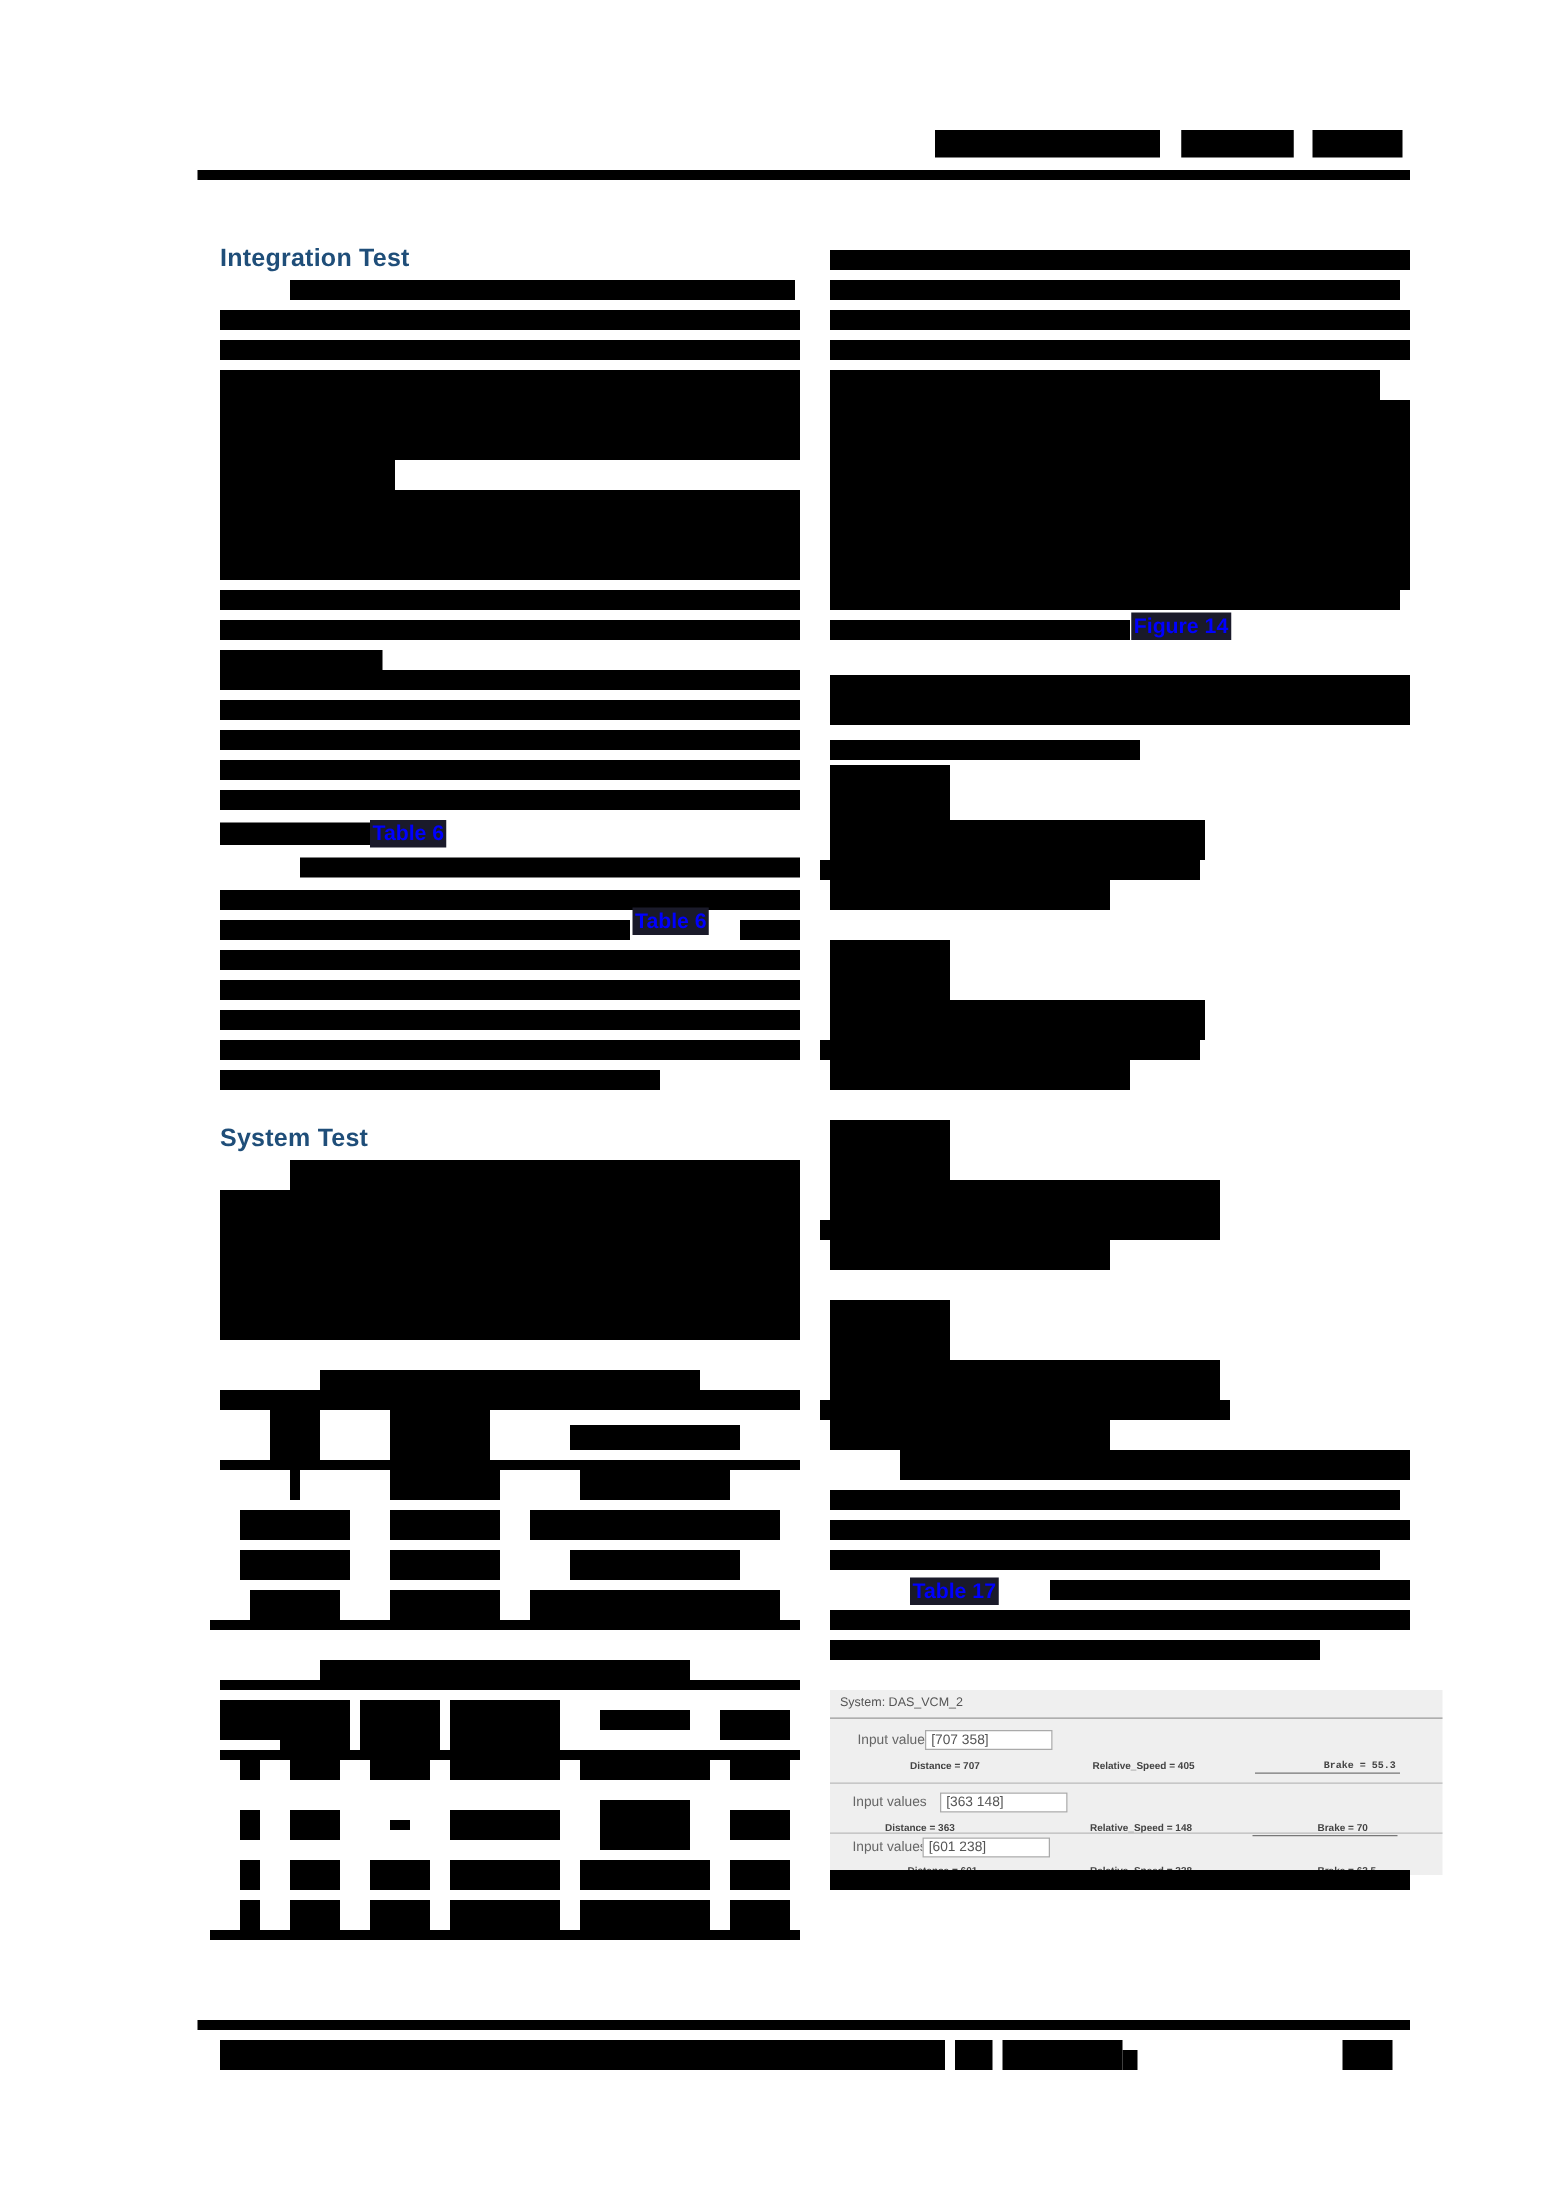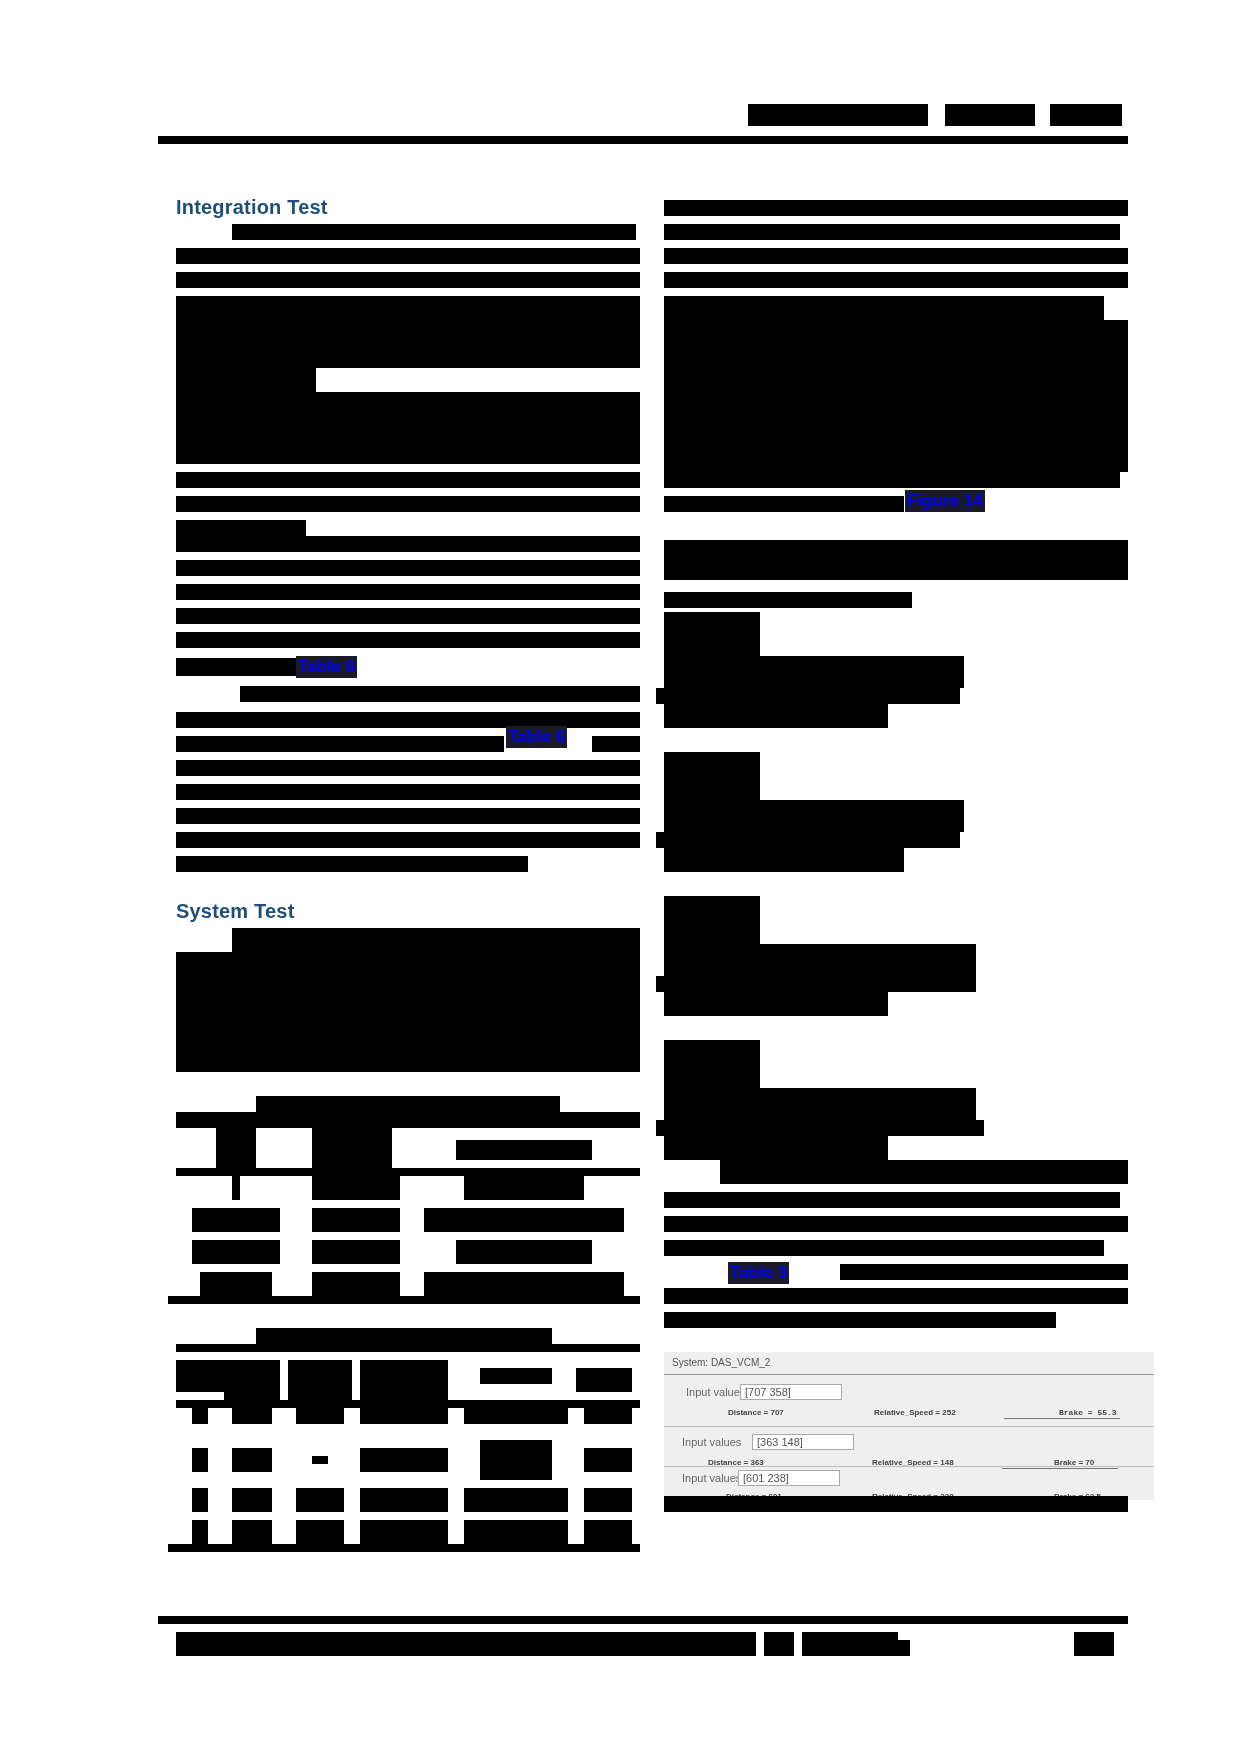--- a/index.html
+++ b/index.html
@@ -178,31 +178,31 @@
 
   <div>
     <div class="bar" style="left:720px;top:1160px;width:408px;height:24px;"></div>
     <div class="bar" style="left:664px;top:1192px;width:456px;height:16px;"></div>
     <div class="bar" style="left:664px;top:1216px;width:464px;height:16px;"></div>
     <div class="bar" style="left:664px;top:1240px;width:440px;height:16px;"></div>
     <div class="bar" style="left:840px;top:1264px;width:288px;height:16px;"></div>
     <div class="bar" style="left:664px;top:1288px;width:464px;height:16px;"></div>
     <div class="bar" style="left:664px;top:1312px;width:392px;height:16px;"></div>
   </div>
-  <span class="xref" style="left:728px;top:1262px;">Table 3</span>
+  <span class="xref" style="left:728px;top:1262px;">Table 17</span>
 
   <div class="figure">
     <div class="fig-title">System: DAS_VCM_2</div>
     <div class="fig-top-line"></div>
 
     <div class="fig-row" style="top:28px;">
       <div class="fig-label" style="left:22px;top:6px;">Input values</div>
       <div class="fig-input" style="left:76px;top:4px;">[707 358]</div>
       <div class="fig-out" style="left:64px;top:28px;">Distance = 707</div>
-      <div class="fig-out" style="left:210px;top:28px;">Relative_Speed = 252</div>
+      <div class="fig-out" style="left:210px;top:28px;">Relative_Speed = 405</div>
       <div class="fig-out" style="left:395px;top:28px;font-family:Liberation Mono, monospace;">Brake = 55.3</div>
       <div class="fig-out-line" style="left:340px;top:38px;width:116px;"></div>
     </div>
     <div class="fig-sep" style="top:74px;"></div>
 
     <div class="fig-row" style="top:78px;">
       <div class="fig-label" style="left:18px;top:6px;">Input values</div>
       <div class="fig-input" style="left:88px;top:4px;">[363 148]</div>
       <div class="fig-out" style="left:44px;top:28px;">Distance = 363</div>
       <div class="fig-out" style="left:208px;top:28px;">Relative_Speed = 148</div>

